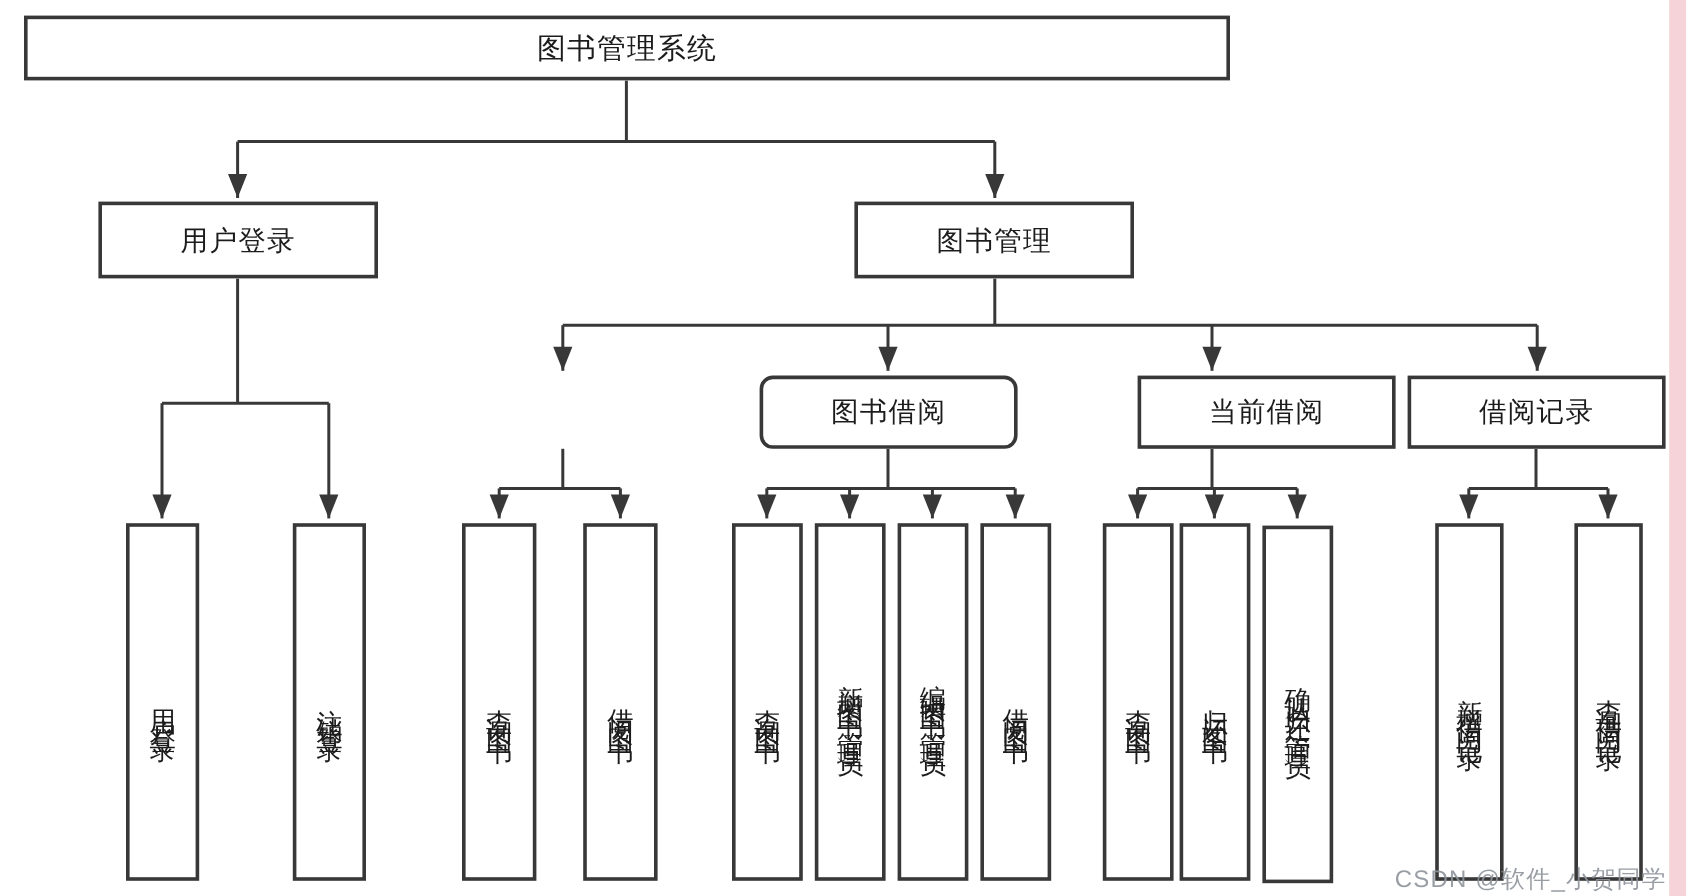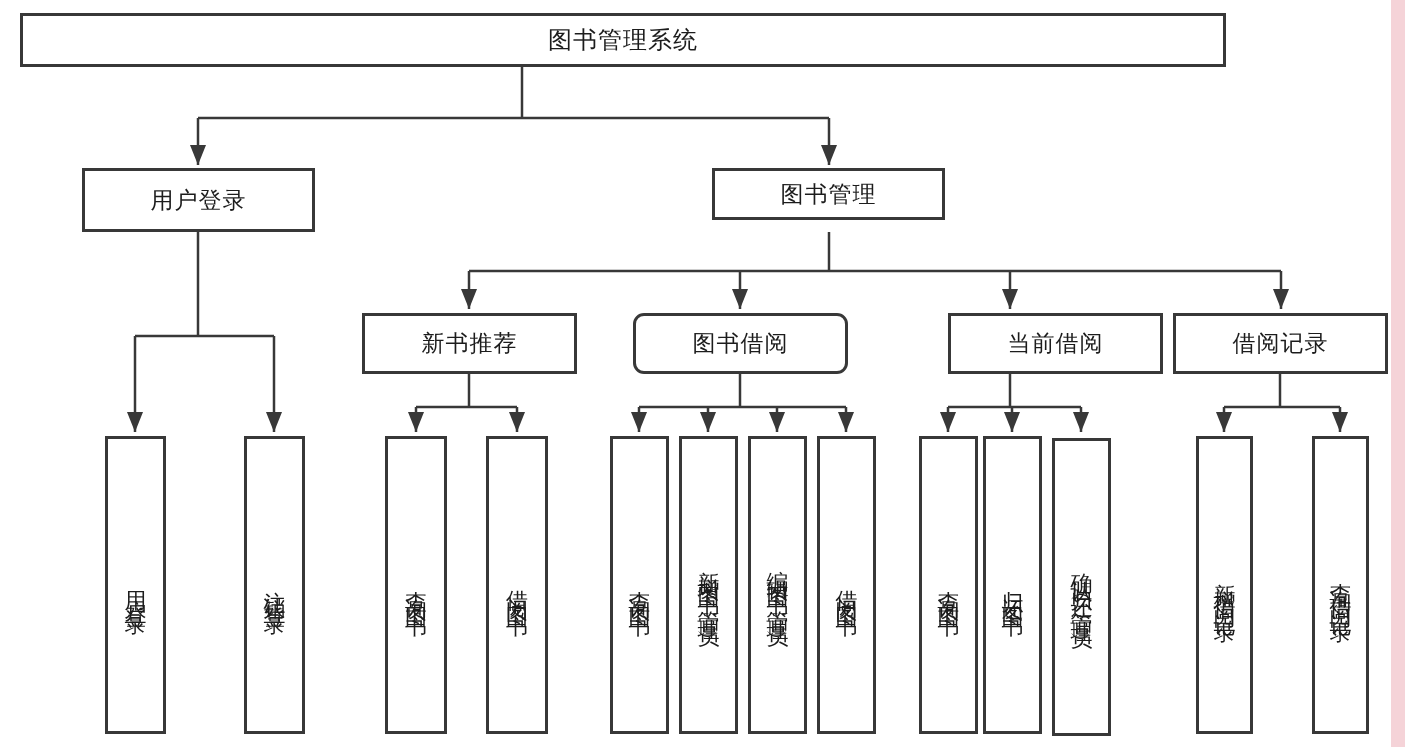--- a/index.html
+++ b/index.html
@@ -82,26 +82,25 @@
       <path d="M1012 407 V432" marker-end="url(#arr)"></path>
       <path d="M1081 407 V432" marker-end="url(#arr)"></path>
 
       <path d="M1280 374 V407"></path>
       <path d="M1224 407 H1340"></path>
       <path d="M1224 407 V432" marker-end="url(#arr)"></path>
       <path d="M1340 407 V432" marker-end="url(#arr)"></path>
     </g>
   </svg>
 
-  <div class="box root" style="left:20px; top:13px; width:1206px; height:54px;">图书管理系统</div>
+  <div class="box root" style="left:20px; top:13px; width:1005px; height:54px;">图书管理系统</div>
 
   <div class="box" style="left:82px; top:168px; width:233px; height:64px;">用户登录</div>
-  <div class="box" style="left:712px; top:168px; width:233px; height:52px;">图书管理</div>
+  <div class="box" style="left:712px; top:168px; width:233px; height:64px;">图书管理</div>
 
-  <div class="box" style="left:362px; top:313px; width:215px; height:61px;">新书推荐</div>
   <div class="box" style="left:633px; top:313px; width:215px; height:61px;border-radius:11px;">图书借阅</div>
   <div class="box" style="left:903px; top:313px; width:215px; height:61px;margin-left:45px;">当前借阅</div>
   <div class="box" style="left:1173px; top:313px; width:215px; height:61px;">借阅记录</div>
 
   <div class="box vbox" style="left:105px; top:436px; width:61px; height:298px;">用户登录</div>
   <div class="box vbox" style="left:244px; top:436px; width:61px; height:298px;">注销登录</div>
 
   <div class="box vbox" style="left:385px; top:436px; width:62px; height:298px;">查询图书</div>
   <div class="box vbox" style="left:486px; top:436px; width:62px; height:298px;">借阅图书</div>
 
@@ -110,13 +109,14 @@
   <div class="box vbox" style="left:748px; top:436px; width:59px; height:298px;">编辑图书（管理员）</div>
   <div class="box vbox" style="left:817px; top:436px; width:59px; height:298px;">借阅图书</div>
 
   <div class="box vbox" style="left:919px; top:436px; width:59px; height:298px;">查询图书</div>
   <div class="box vbox" style="left:983px; top:436px; width:59px; height:298px;">归还图书</div>
   <div class="box vbox" style="left:1052px; top:438px; width:59px; height:298px;">确认归还（管理员）</div>
 
   <div class="box vbox" style="left:1196px; top:436px; width:57px; height:298px;">新增借阅记录</div>
   <div class="box vbox" style="left:1312px; top:436px; width:57px; height:298px;">查询借阅记录</div>
 
+  <div id="csdn-watermark">CSDN @软件_小贺同学</div>
 </div>
 
 </body></html>

